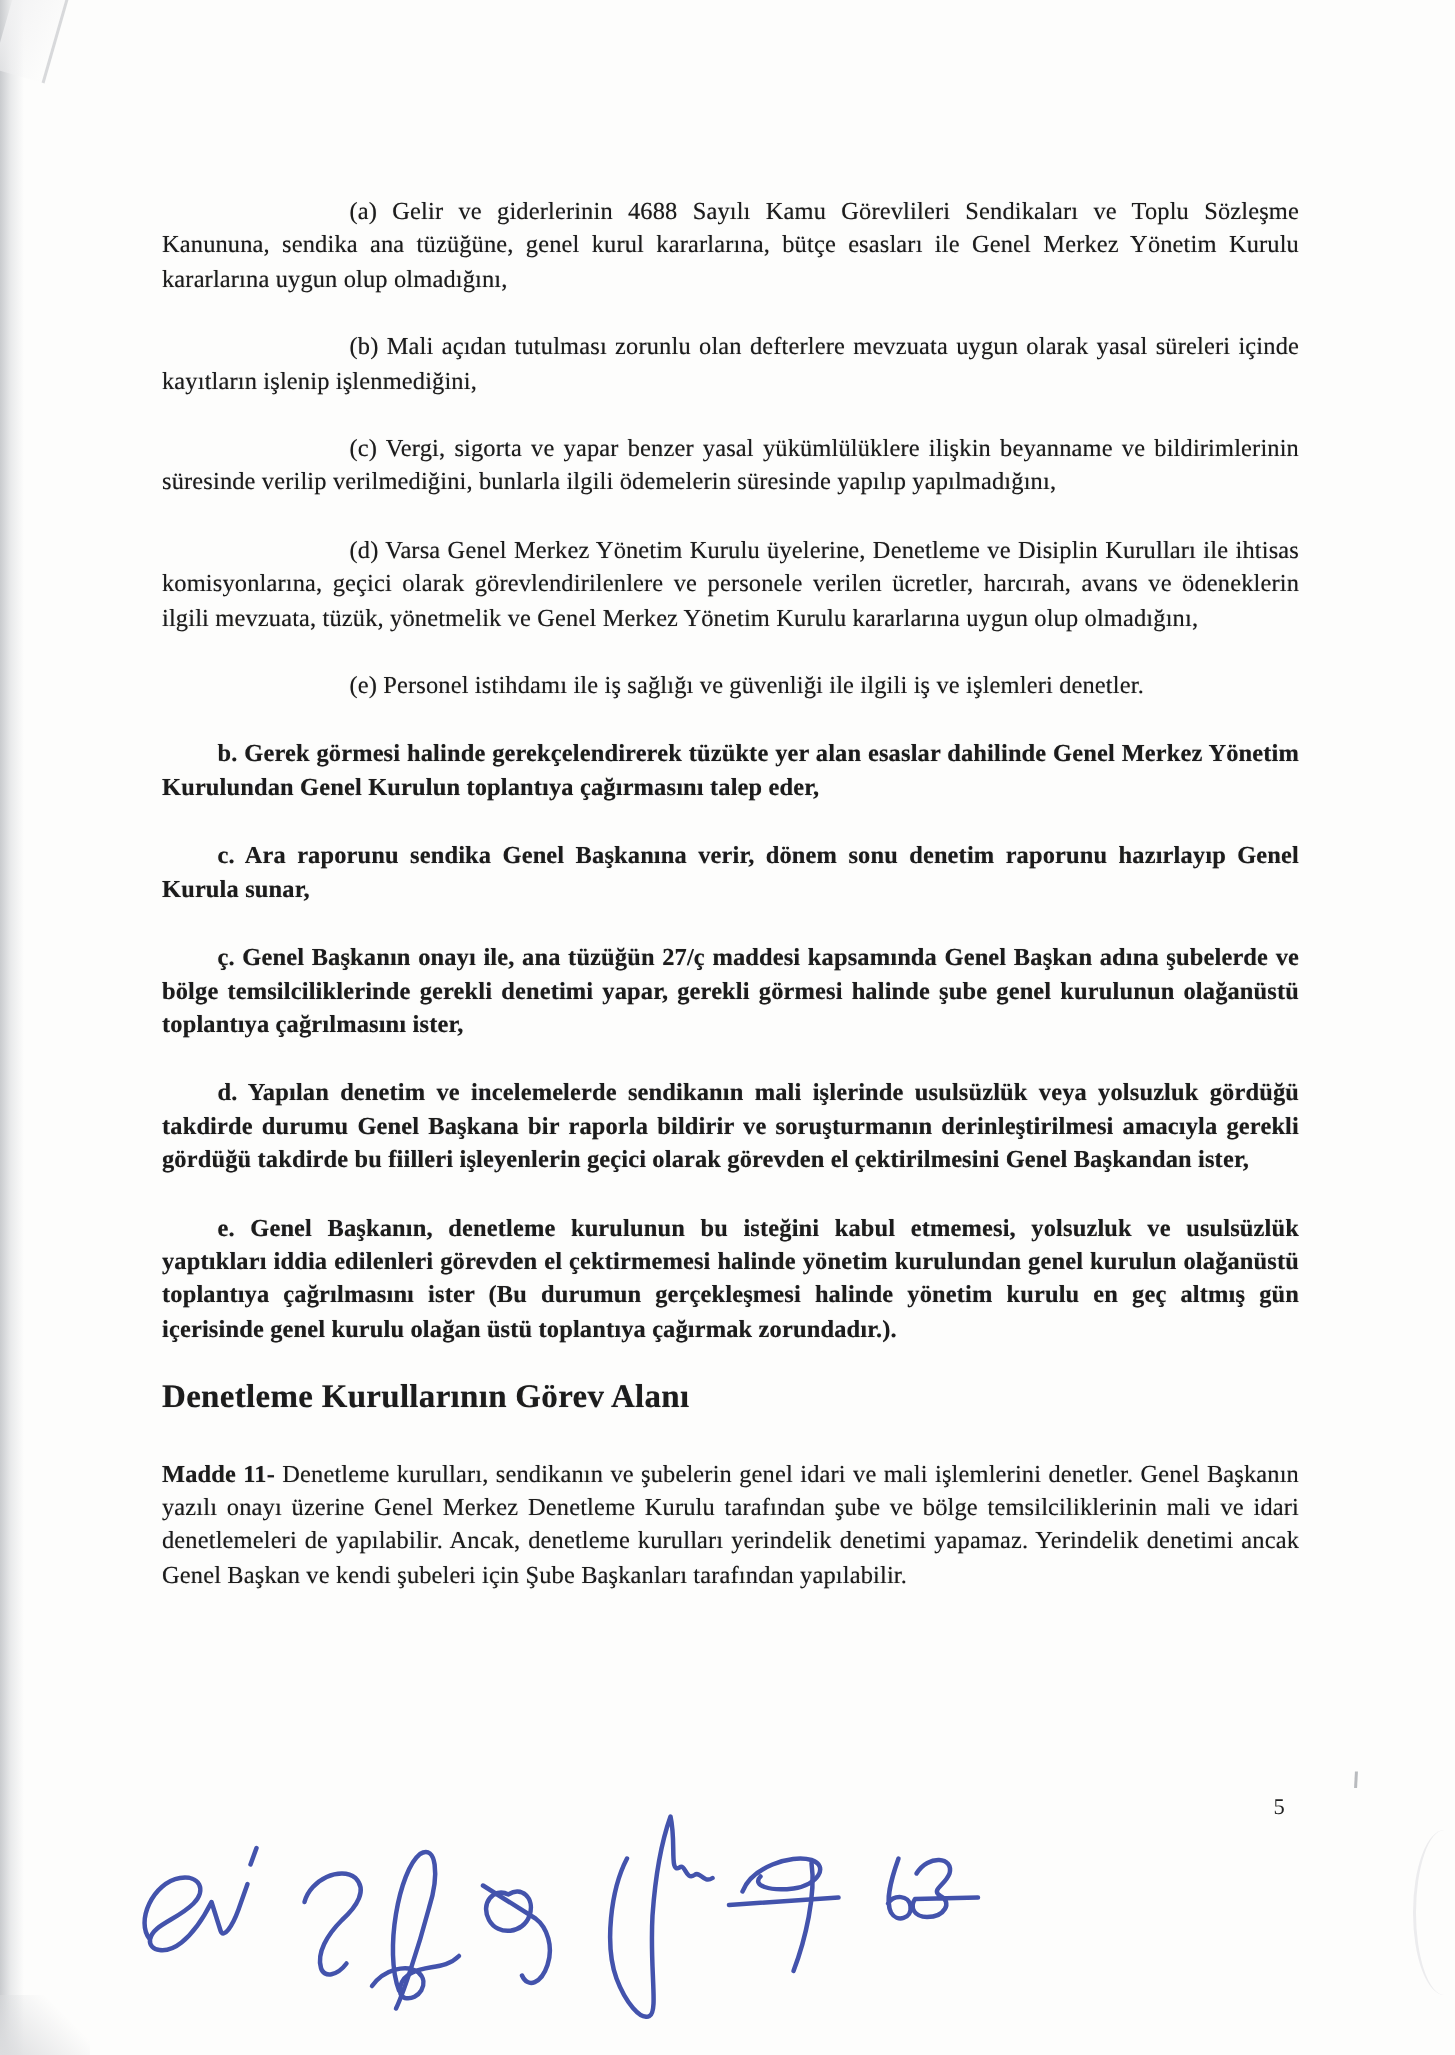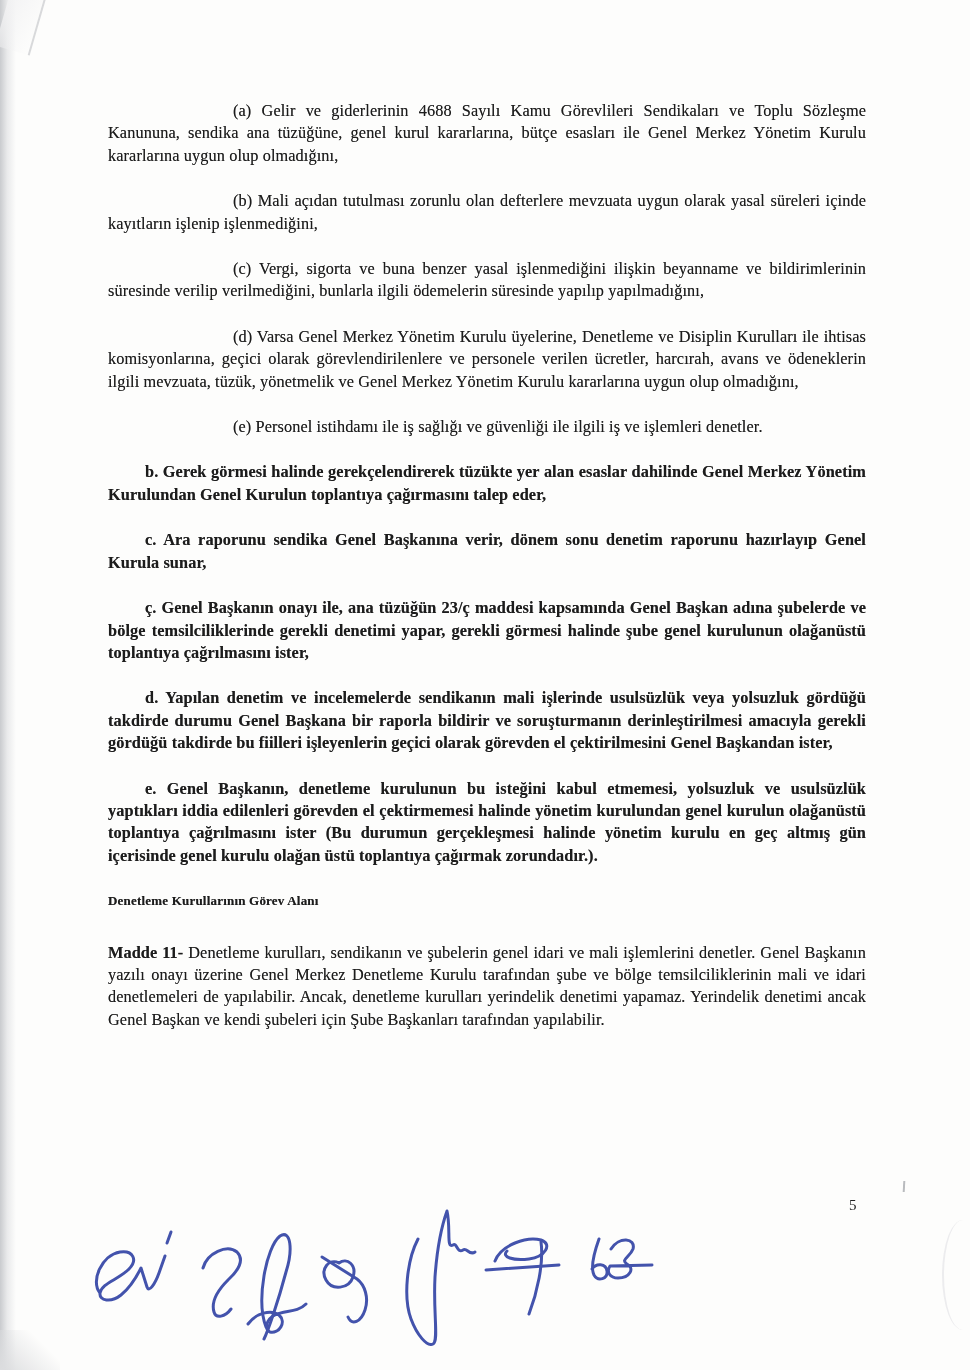--- a/index.html
+++ b/index.html
@@ -30,31 +30,31 @@
   .tick {
     position: absolute; left: 903px; top: 1181px; width: 1.5px; height: 11px;
     background: #b9bbbe; transform: rotate(3deg);
   }
   .right-curl {
     position: absolute; right: -14px; top: 1220px; width: 40px; height: 110px;
     border-left: 2px solid #ececee; border-radius: 50% 0 0 50%;
   }
   
   .content {
-    position: absolute; left: 108px; top: 100px; width: 758px;
+    position: absolute; left: 108px; top: 130px; width: 758px;
     font-size: 16.3px; line-height: 22.4px;
     text-align: justify;
     text-shadow: 0 0 0.5px rgba(20,20,20,0.55);
     letter-spacing: 0.1px;
   }
   .para { margin: 0 0 23px 0; }
   .para.lettered { text-indent: 125px; }
   .para.sub { text-indent: 37px; font-weight: bold; }
   .heading {
-    font-size: 13px; font-weight: 700; margin: 9px 0 29px 0;
+    font-size: 22px; font-weight: 700; margin: 9px 0 29px 0;
     text-align: left; letter-spacing: 0.2px;
   }
   .para.madde { text-indent: 0; }
   .para.madde .madde-label { font-weight: 700; margin-top: 16px; }
   .page-number {
     position: absolute; left: 849px; top: 1197px;
     font-size: 15px; color: #222;
   }
   .signatures { position: absolute; left: 80px; top: 1205px; }
   .signatures path {
@@ -70,26 +70,26 @@
 
   <div class="edge-left"></div>
   <div class="corner-curl"></div>
   <div class="corner-bottom"></div>
   <div class="tick"></div>
   <div class="right-curl"></div>
 
   <main class="content">
     <p class="para lettered">(a) Gelir ve giderlerinin 4688 Sayılı Kamu Görevlileri Sendikaları ve Toplu Sözleşme Kanununa, sendika ana tüzüğüne, genel kurul kararlarına, bütçe esasları ile Genel Merkez Yönetim Kurulu kararlarına uygun olup olmadığını,</p>
     <p class="para lettered">(b) Mali açıdan tutulması zorunlu olan defterlere mevzuata uygun olarak yasal süreleri içinde kayıtların işlenip işlenmediğini,</p>
-    <p class="para lettered">(c) Vergi, sigorta ve buna benzer yasal işlenmediğini ilişkin beyanname ve bildirimlerinin süresinde verilip verilmediğini, bunlarla ilgili ödemelerin süresinde yapılıp yapılmadığını,</p>
+    <p class="para lettered">(c) Vergi, sigorta ve yapar benzer yasal yükümlülüklere ilişkin beyanname ve bildirimlerinin süresinde verilip verilmediğini, bunlarla ilgili ödemelerin süresinde yapılıp yapılmadığını,</p>
     <p class="para lettered">(d) Varsa Genel Merkez Yönetim Kurulu üyelerine, Denetleme ve Disiplin Kurulları ile ihtisas komisyonlarına, geçici olarak görevlendirilenlere ve personele verilen ücretler, harcırah, avans ve ödeneklerin ilgili mevzuata, tüzük, yönetmelik ve Genel Merkez Yönetim Kurulu kararlarına uygun olup olmadığını,</p>
     <p class="para lettered">(e) Personel istihdamı ile iş sağlığı ve güvenliği ile ilgili iş ve işlemleri denetler.</p>
     <p class="para sub">b. Gerek görmesi halinde gerekçelendirerek tüzükte yer alan esaslar dahilinde Genel Merkez Yönetim Kurulundan Genel Kurulun toplantıya çağırmasını talep eder,</p>
     <p class="para sub">c. Ara raporunu sendika Genel Başkanına verir, dönem sonu denetim raporunu hazırlayıp Genel Kurula sunar,</p>
-    <p class="para sub">ç. Genel Başkanın onayı ile, ana tüzüğün 23/ç maddesi kapsamında Genel Başkan adına şubelerde ve bölge temsilciliklerinde gerekli denetimi yapar, gerekli görmesi halinde şube genel kurulunun olağanüstü toplantıya çağrılmasını ister,</p>
+    <p class="para sub">ç. Genel Başkanın onayı ile, ana tüzüğün 27/ç maddesi kapsamında Genel Başkan adına şubelerde ve bölge temsilciliklerinde gerekli denetimi yapar, gerekli görmesi halinde şube genel kurulunun olağanüstü toplantıya çağrılmasını ister,</p>
     <p class="para sub">d. Yapılan denetim ve incelemelerde sendikanın mali işlerinde usulsüzlük veya yolsuzluk gördüğü takdirde durumu Genel Başkana bir raporla bildirir ve soruşturmanın derinleştirilmesi amacıyla gerekli gördüğü takdirde bu fiilleri işleyenlerin geçici olarak görevden el çektirilmesini Genel Başkandan ister,</p>
     <p class="para sub">e. Genel Başkanın, denetleme kurulunun bu isteğini kabul etmemesi, yolsuzluk ve usulsüzlük yaptıkları iddia edilenleri görevden el çektirmemesi halinde yönetim kurulundan genel kurulun olağanüstü toplantıya çağrılmasını ister (Bu durumun gerçekleşmesi halinde yönetim kurulu en geç altmış gün içerisinde genel kurulu olağan üstü toplantıya çağırmak zorundadır.).</p>
 
     <h2 class="heading">Denetleme Kurullarının Görev Alanı</h2>
 
     <p class="para madde"><span class="madde-label">Madde 11-</span><span> Denetleme kurulları, sendikanın ve şubelerin genel idari ve mali işlemlerini denetler. Genel Başkanın yazılı onayı üzerine Genel Merkez Denetleme Kurulu tarafından şube ve bölge temsilciliklerinin mali ve idari denetlemeleri de yapılabilir. Ancak, denetleme kurulları yerindelik denetimi yapamaz. Yerindelik denetimi ancak Genel Başkan ve kendi şubeleri için Şube Başkanları tarafından yapılabilir.</span></p>
   </main>
 
   <div class="page-number">5</div>
 

